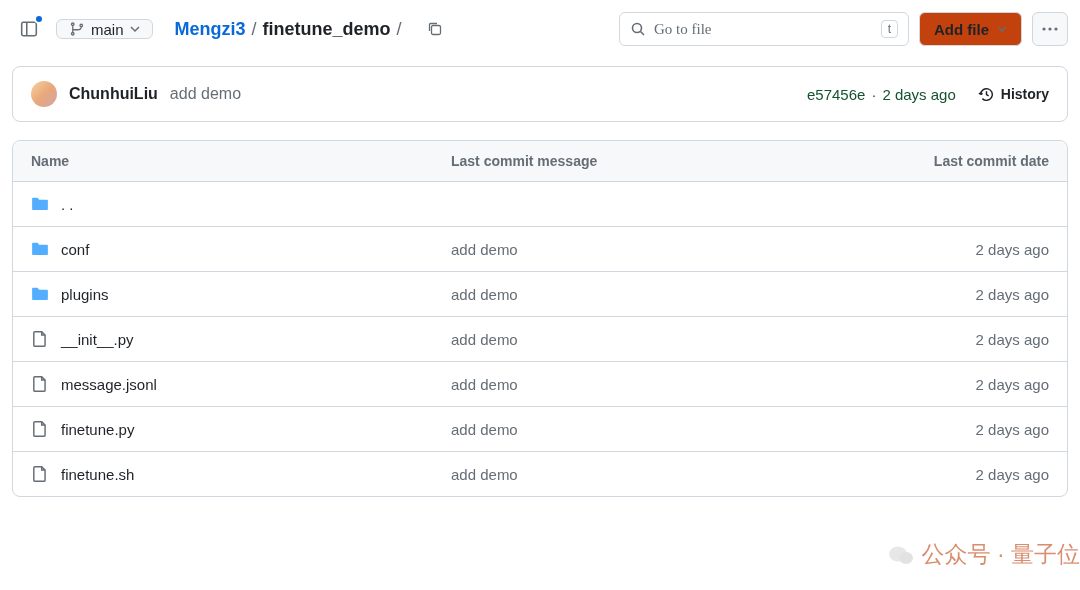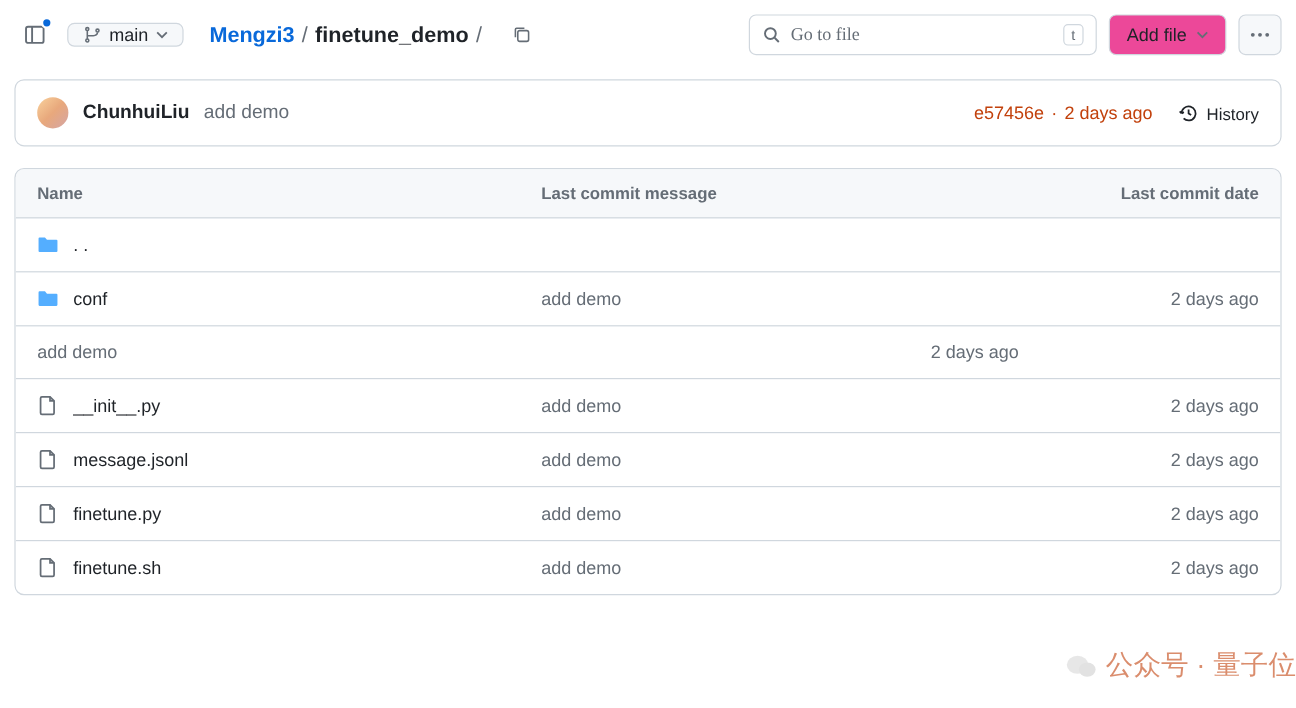--- a/index.html
+++ b/index.html
@@ -62,42 +62,42 @@
       color: #1f2328; background: transparent; font-family: Liberation Serif, serif;
     }
     .search-box input::placeholder { color: #656d76; }
     .kbd {
       border: 1px solid #d0d7de; border-radius: 4px;
       padding: 1px 6px; font-size: 12px; color: #656d76;
     }
     .add-btn {
       display: flex; align-items: center; gap: 8px;
       border: 1px solid #d0d7de; border-radius: 6px;
-      height: 34px; padding: 0 14px; font-weight: 400; font-size: 15px;
-      cursor: pointer; background: #ec4899;
+      height: 34px; padding: 0 14px; font-weight: 700; font-size: 15px;
+      cursor: pointer; background: #c2410c;
     }
     .kebab {
       width: 36px; height: 34px; display:flex; align-items:center; justify-content:center;
       border: 1px solid #d0d7de; border-radius: 6px; cursor:pointer; background: #f6f8fa;
     }
     .commit-box {
       border: 1px solid #d0d7de; border-radius: 8px;
       display: flex; align-items: center;
       padding: 14px 18px; gap: 12px;
       margin-bottom: 18px;
     }
     .avatar {
       width: 26px; height: 26px; border-radius: 50%;
       background: linear-gradient(135deg,#f9d29d,#e8a87c,#d4a5a5);
       flex-shrink: 0;
     }
     .author { font-weight: 600; font-size: 16px; }
     .commit-msg { color: #656d76; font-size: 16px; }
-    .commit-meta { margin-left: auto; color: #c2410c; font-size: 15px; display:flex; align-items:center; gap:6px;}
-    .history-link { display:flex; align-items:flex-end; gap:6px; font-weight:400; color:#1f2328; cursor:pointer; margin-left: 10px;}
+    .commit-meta { margin-left: auto; color: #14532d; font-size: 15px; display:flex; align-items:center; gap:6px;}
+    .history-link { display:flex; align-items:center; gap:6px; font-weight:700; color:#1f2328; cursor:pointer; margin-left: 10px;}
     .file-table {
       border: 1px solid #d0d7de; border-radius: 8px;
       overflow: hidden;
     }
     .thead {
       display: grid; grid-template-columns: 420px 1fr 200px;
       background: #f6f8fa; border-bottom: 1px solid #d0d7de;
       font-weight: 600; color: #656d76; font-size: 14px;
     }
     .thead > div { padding: 12px 18px; }
@@ -229,20 +229,26 @@
           <span class="fname">conf</span>
         </div>
         <div class="cell-msg">
           <span>add demo</span>
         </div>
         <div class="cell-date">
           <span>2 days ago</span>
         </div>
       </div>
       <div class="trow">
+        <div class="cell-name">
+          <svg class="icon-folder" width="18" height="18" viewBox="0 0 16 16" fill="#54aeff">
+            <path d="M1.75 2.5h4l1.5 1.75h7a.75.75 0 0 1 .75.75v7.5a.75.75 0 0 1-.75.75H1.75A.75.75 0 0 1 1 12.5V3.25a.75.75 0 0 1 .75-.75z"></path>
+          </svg>
+          <span class="fname">plugins</span>
+        </div>
         <div class="cell-msg">
           <span>add demo</span>
         </div>
         <div class="cell-date">
           <span>2 days ago</span>
         </div>
       </div>
       <div class="trow">
         <div class="cell-name">
           <svg class="icon-file" width="18" height="18" viewBox="0 0 16 16" fill="none" stroke="#656d76" stroke-width="1.3">

